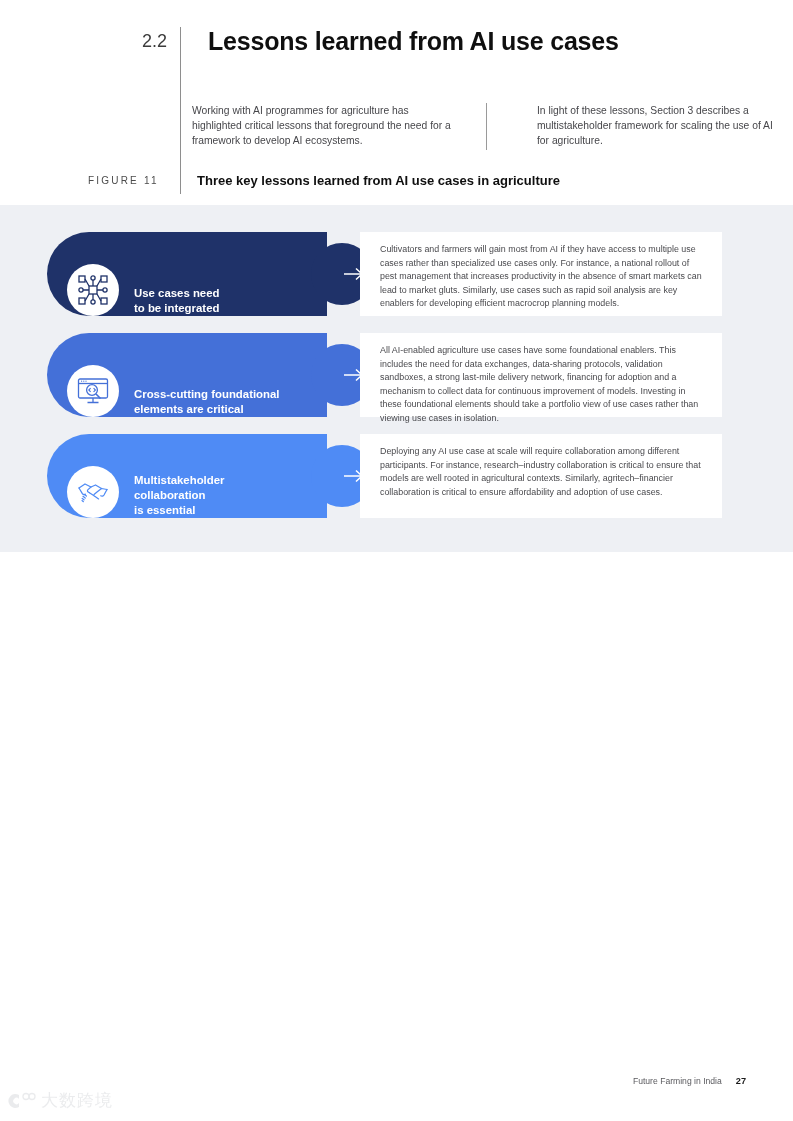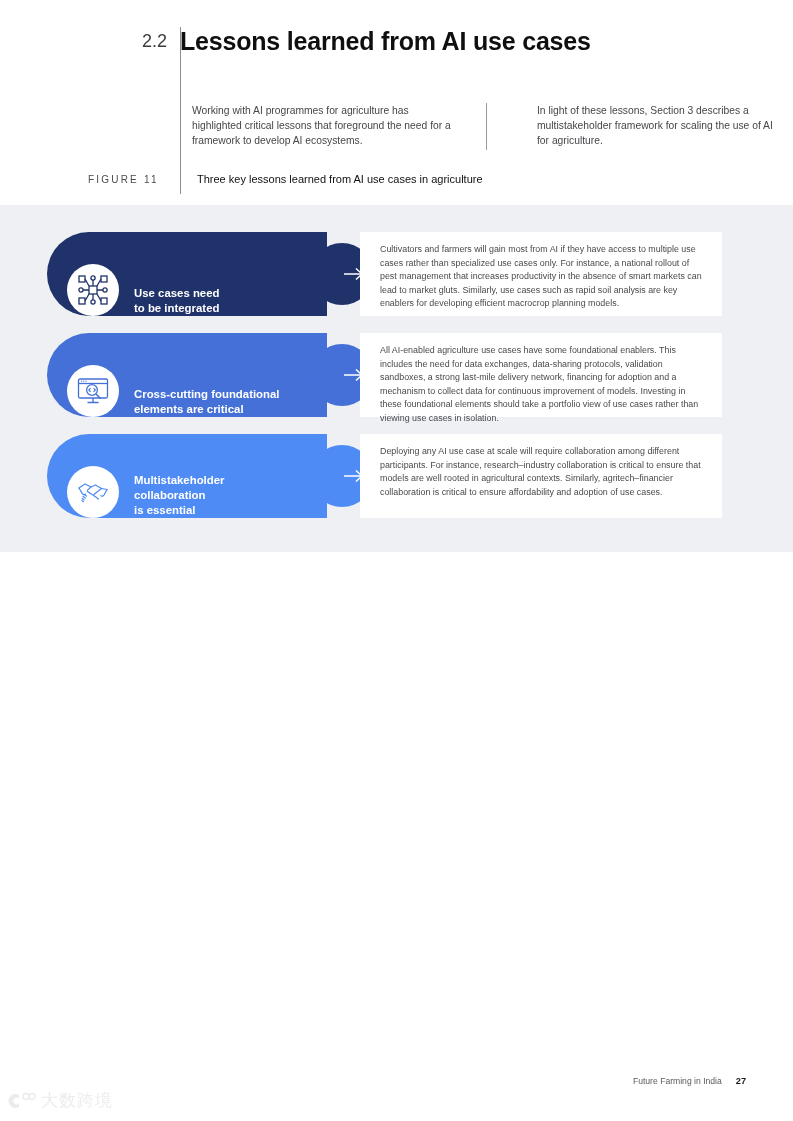--- a/index.html
+++ b/index.html
@@ -7,34 +7,34 @@
     width:793px;height:1121px;background:#ffffff;
     font-family:"Liberation Sans",sans-serif;
     -webkit-font-smoothing:antialiased;
     position:relative;overflow:hidden;
   }
   .page{position:relative;width:793px;height:1121px;}
 
   
   .sec-head{position:absolute;left:142px;top:27px;display:flex;align-items:flex-start;}
   .sec-num{font-size:18px;color:#3c3c3c;font-weight:400;line-height:1;padding-top:5px;width:38px;}
-  .sec-title{font-size:25px;font-weight:700;color:#0f0f0f;line-height:1.12;letter-spacing:-0.2px;}
+  .sec-title{font-size:25px;font-weight:700;color:#0f0f0f;line-height:1.12;letter-spacing:-0.2px;padding-left:28px;}
 
   .head-rule{position:absolute;left:180px;top:27px;width:1px;height:167px;background:#8e8e8e;}
 
   
   .intro{position:absolute;left:192px;top:103px;display:flex;gap:28px;}
   .intro-col{width:266px;font-size:10.3px;line-height:1.47;color:#46464a;}
   .intro-col.right{width:238px;padding-left:22px;}
   .intro-div{width:1px;background:#9a9a9a;height:47px;}
 
   
   .figcap{position:absolute;left:88px;top:173px;display:flex;align-items:center;}
   .figcap-label{font-size:10px;letter-spacing:2.2px;color:#4c4c4c;width:93px;}
-  .figcap-title{font-size:11px;font-weight:400;color:#0f0f0f;padding-left:16px;}
+  .figcap-title{font-size:13px;font-weight:700;color:#0f0f0f;padding-left:16px;}
 
   
   .panel{position:absolute;left:0;top:205px;width:793px;height:347px;background:#eef0f4;}
 
   
   .row{position:absolute;left:47px;}
   .row-1{top:27px;}
   .row-2{top:128px;}
   .row-3{top:229px;}
 

